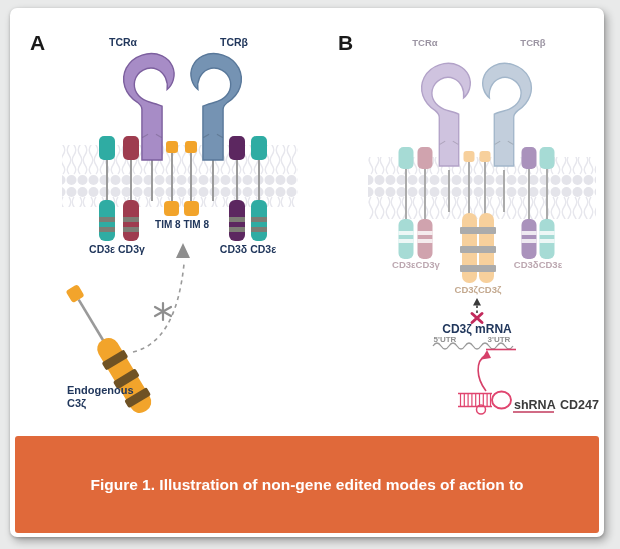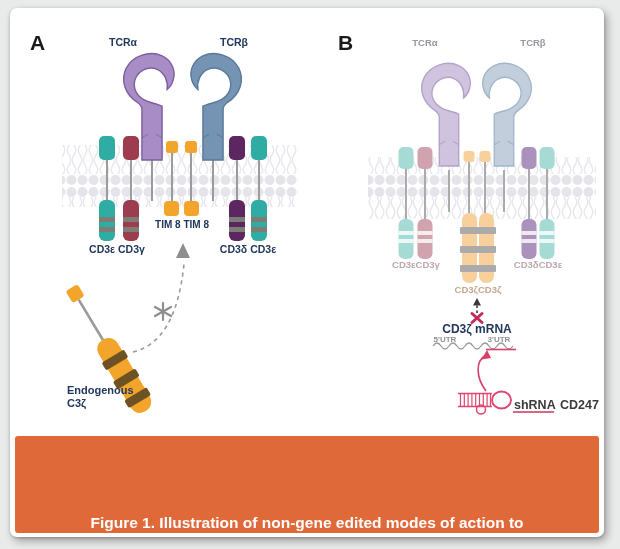--- a/index.html
+++ b/index.html
@@ -2,21 +2,21 @@
 <html><head>
 <meta charset="utf-8">
 <style>
   html,body{margin:0;padding:0;}
   body{font-family:"Liberation Sans", sans-serif;}
   .stage{position:relative;width:620px;height:549px;background:#E9EAEA;overflow:hidden;}
   .card{position:absolute;left:10px;top:8px;width:594px;height:529px;background:#ffffff;
         border-radius:7px;box-shadow:3px 4px 9px rgba(0,0,0,0.32), 0 1px 3px rgba(0,0,0,0.2);}
   .figure-svg{position:absolute;left:0;top:0;}
   .caption{position:absolute;left:5px;right:5px;top:428px;height:97px;background:#E0693A;
-           border-radius:3px;display:flex;flex-direction:column;justify-content:flex-end;
+           border-radius:3px;display:flex;flex-direction:column;justify-content:center;
            color:#ffffff;font-weight:bold;font-size:15.5px;line-height:21.5px;text-align:center;}
   .caption div{padding:0 14px;}
   svg text{font-family:"Liberation Sans", sans-serif;font-weight:bold;}
 </style>
 </head>
 <body>
 
 <div class="stage">
   <div class="card">
 

